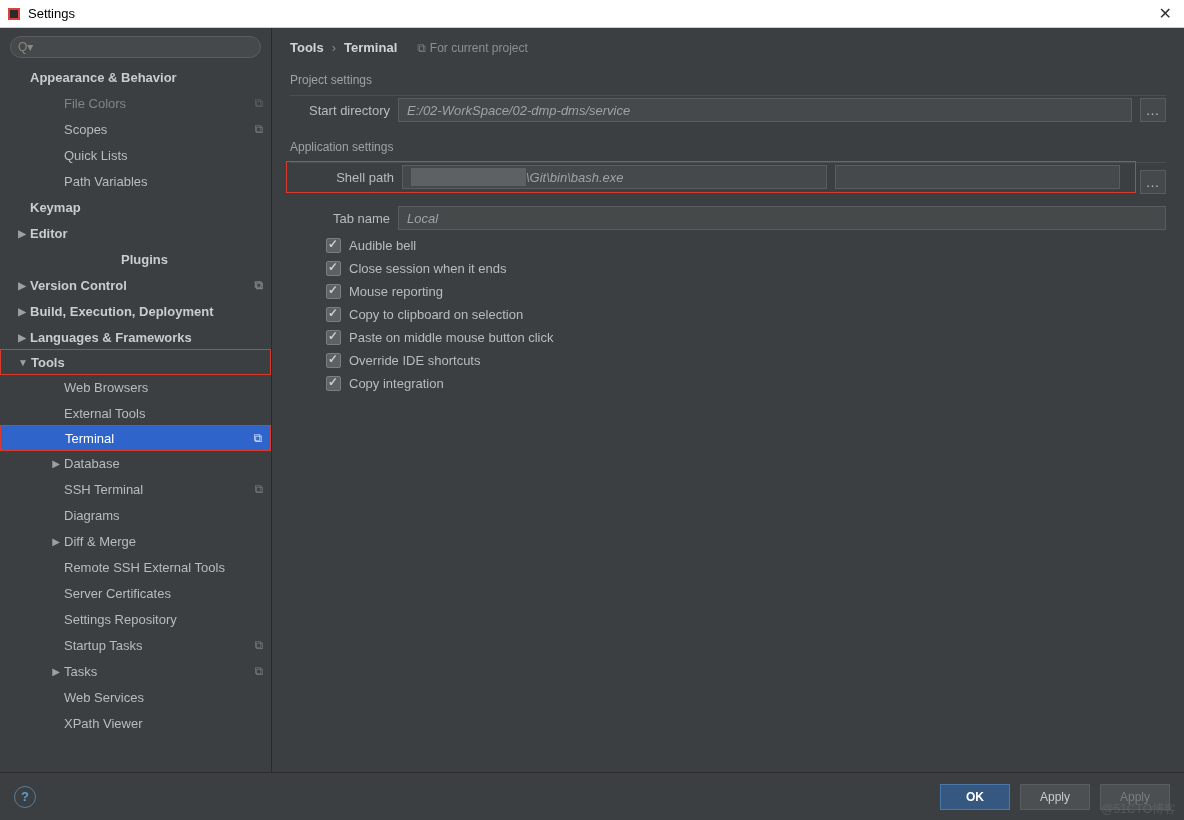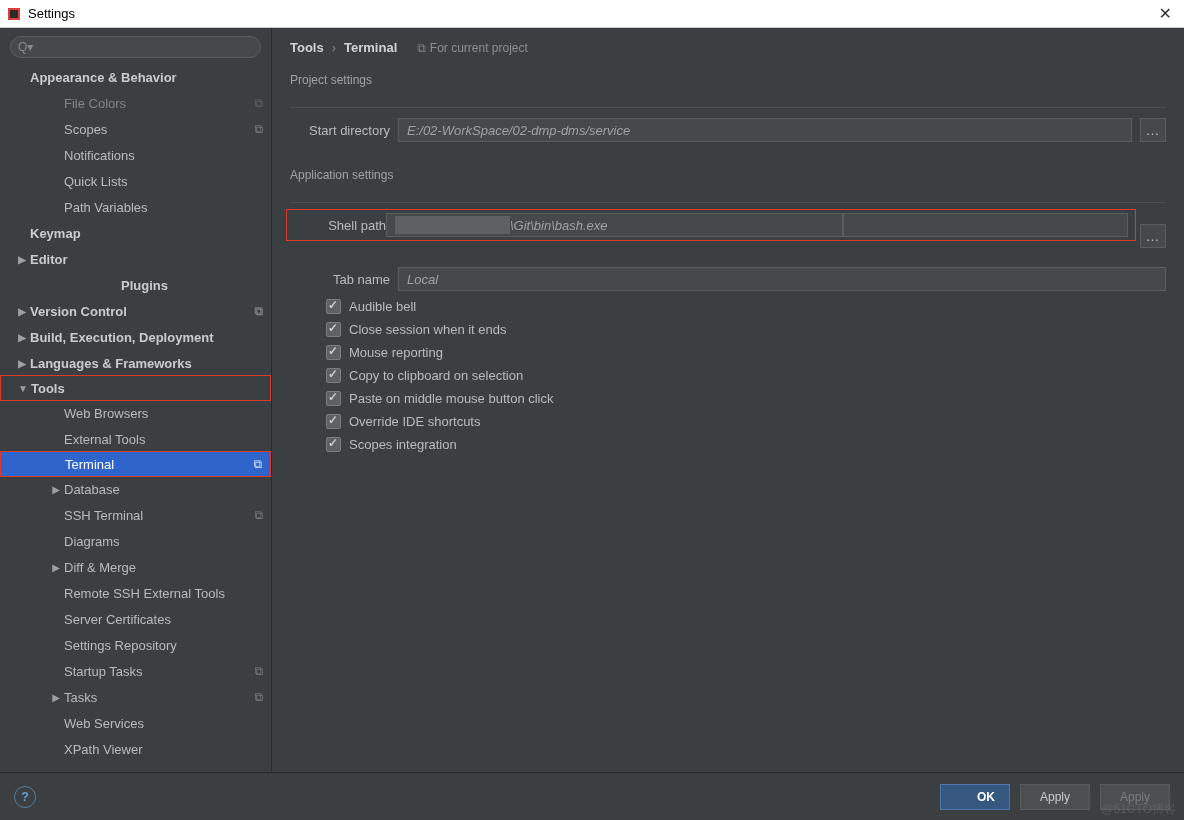--- a/index.html
+++ b/index.html
@@ -135,28 +135,27 @@
     color: #8a8f93;
     margin-left: 12px;
     display: inline-flex; align-items: center; gap:4px;
     font-size: 12px;
   }
   .for-project .proj-icon { color:#7d8386; font-size:12px;}
   .section-title {
     color: #9da2a6;
     font-size: 12px;
     border-bottom: 1px solid #4b4f52;
-    padding-bottom: 20px;
-    margin-bottom: 10px;
+    padding-bottom: 8px;
+    margin-bottom: 2px;
   }
   .form-row {
     display: flex;
     align-items: center;
     gap: 8px;
-    margin-bottom: 8px;
   }
   .form-label {
     width: 100px;
     text-align: right;
     color: #b7bcc0;
     font-size: 13px;
   }
   .text-field {
     flex: 1;
     height: 24px;
@@ -173,23 +172,23 @@
     background: #45494a;
     border: 1px solid #5a5d5f;
     color: #b7bcc0;
     display:flex;align-items:center;justify-content:center;
     cursor:pointer;
     font-size: 14px;
     letter-spacing: 1px;
   }
   .shell-row-highlight {
     border: 1px solid #d93a2b;
-    padding: 3px 7px;
-    margin: -4px -4px 18px -4px;
-    display:flex;align-items:center;gap:0;
+    padding: 3px 15px;
+    margin: -4px -4px 5px -4px;
+    display:flex;align-items:center;gap:8px;
   }
   .shell-redacted {
     display:inline-block;
     width:115px; height:18px;
     background:#5e6163;
     vertical-align:middle;
   }
   .checkbox-row {
     display: flex;
     align-items: center;
@@ -242,21 +241,20 @@
     border:1px solid #5a5d5f;
     color:#c9ccd0;
     cursor:pointer;
     font-size:12px;
   }
   .btn.primary {
     background:#365880;
     border:1px solid #4a78a8;
     color:#ffffff;
     font-weight:600;
-    text-align:right;
   }
   .btn.disabled { color:#7a7e81; }
   .watermark {
     position:absolute;
     right:8px;bottom:2px;
     color:#6b6f72;
     font-size:12px;
     opacity:0.5;
     pointer-events:none;
   }
@@ -297,25 +295,20 @@
           <span class="label">File Colors</span>
           <span class="badge">⧉</span>
         </div>
         <div class="tree-item lvl-2">
           <span class="arrow"></span>
           <span class="label">Scopes</span>
           <span class="badge">⧉</span>
         </div>
         <div class="tree-item lvl-2">
           <span class="arrow"></span>
-          <span class="label">Notifications</span>
-          <span class="badge"></span>
-        </div>
-        <div class="tree-item lvl-2">
-          <span class="arrow"></span>
           <span class="label">Quick Lists</span>
           <span class="badge"></span>
         </div>
         <div class="tree-item lvl-2">
           <span class="arrow"></span>
           <span class="label">Path Variables</span>
           <span class="badge"></span>
         </div>
         <div class="tree-item lvl-0 bold" style="">
           <span class="arrow"></span>
@@ -483,21 +476,21 @@
         <label class="checkbox-row">
           <input type="checkbox" checked="" style="">
           <span>Paste on middle mouse button click</span>
         </label>
         <label class="checkbox-row">
           <input type="checkbox" checked="" style="">
           <span>Override IDE shortcuts</span>
         </label>
         <label class="checkbox-row">
           <input type="checkbox" checked="" style="">
-          <span>Scopes integration</span>
+          <span>Copy integration</span>
         </label>
       </div>
   </div>
 </div>
 
 <div class="footer">
   <div class="help-btn">?</div>
   <div class="spacer"></div>
   <button class="btn primary">OK</button>
   <button class="btn">Apply</button>

